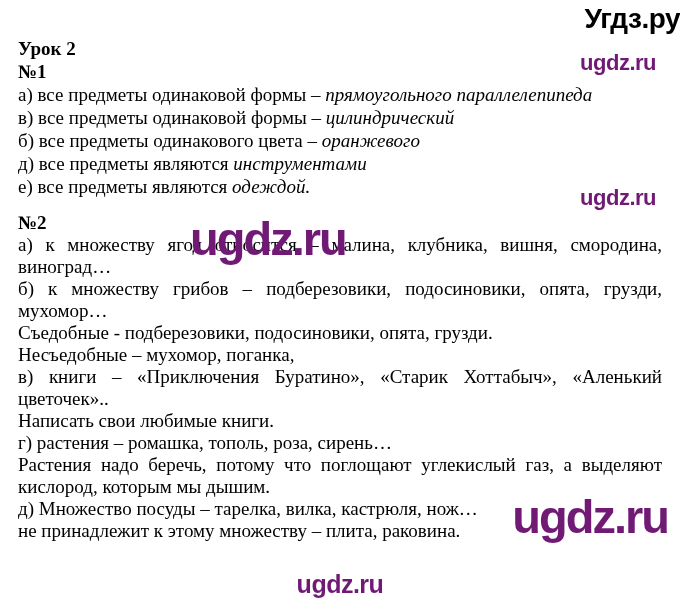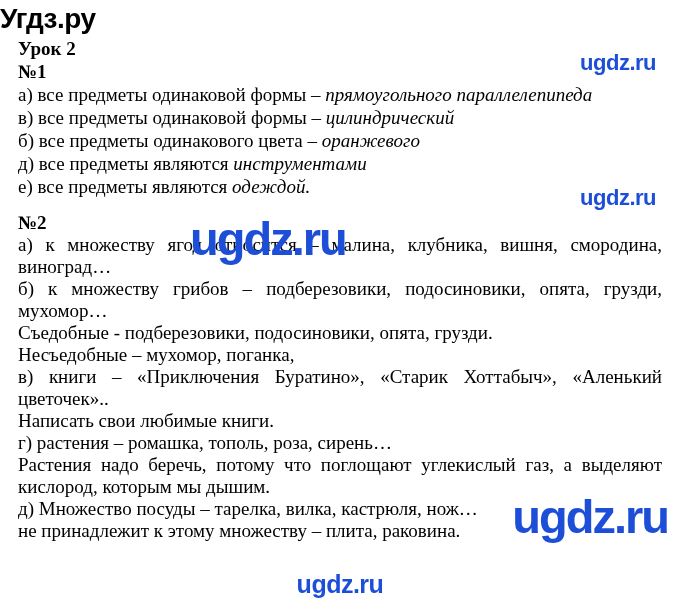--- a/index.html
+++ b/index.html
@@ -9,21 +9,21 @@
     height: 608px;
     background: #ffffff;
     color: #000000;
     font-family: "Liberation Serif", serif;
     overflow: hidden;
   }
   .site-header {
     position: absolute;
     top: 3px; left: 0;
     width: 100%;
-    text-align: left;
+    text-align: right;
     font-family: "Liberation Sans", sans-serif;
     font-weight: bold;
     font-size: 28px;
     letter-spacing: -0.5px;
   }
   .content {
     position: absolute;
     top: 37px; left: 18px;
     width: 644px;
     font-size: 19px;
@@ -36,21 +36,21 @@
     white-space: normal;
     text-align: justify;
     text-align-last: justify;
   }
   .ans { font-style: italic; }
   .gap { height: 13px; }
   .wm {
     position: absolute;
     font-family: "Liberation Sans", sans-serif;
     font-weight: bold;
-    color: #1d4ed8;
+    color: #701a75;
     letter-spacing: -0.5px;
     z-index: 5;
   }
   .wm-top-right    { top: 50px;  right: 24px; font-size: 22px; }
   .wm-mid-right    { top: 185px; right: 24px; font-size: 22px; }
   .wm-center-large { top: 211px; left: 190px; font-size: 47px; letter-spacing: -2px; }
   .wm-bottom-large { top: 489px; right: 12px; font-size: 47px; letter-spacing: -2px; }
   .wm-footer {
     top: 570px; left: 0;
     width: 100%;

